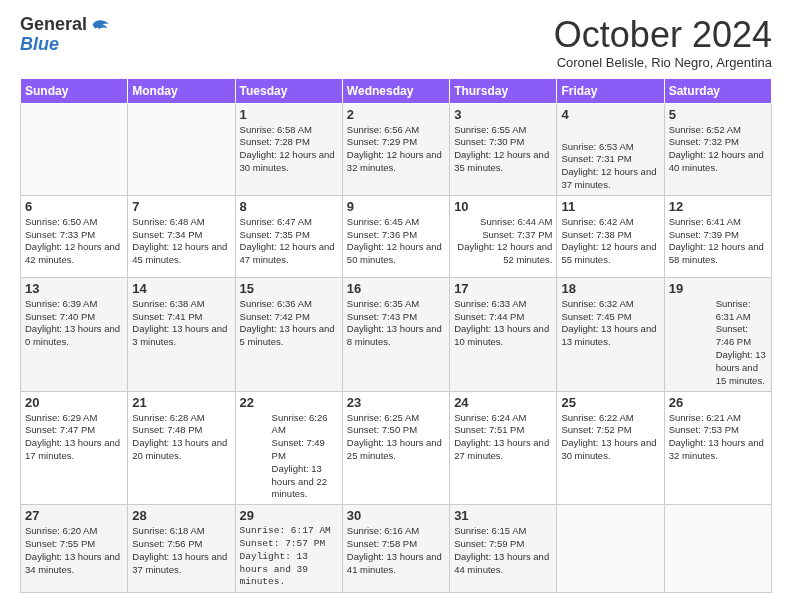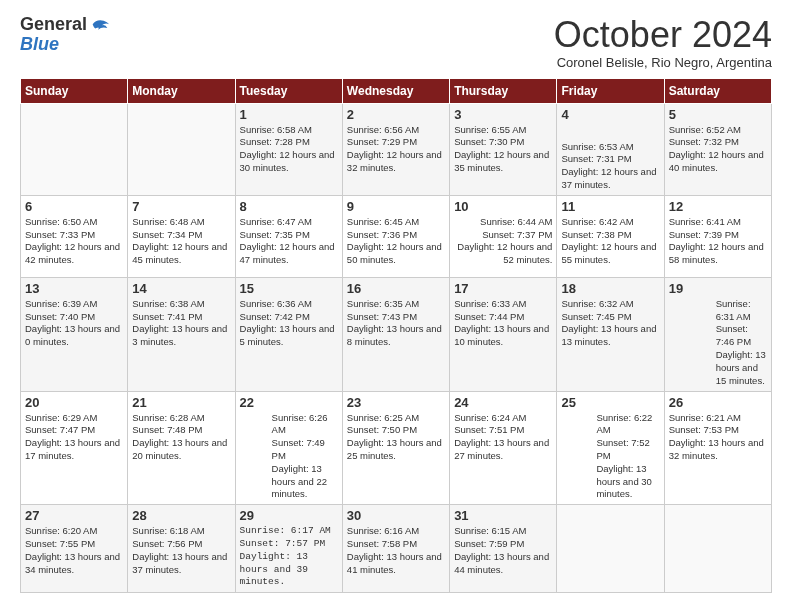--- a/index.html
+++ b/index.html
@@ -64,21 +64,21 @@
       font-size: 13px;
       color: #333;
       font-weight: normal;
     }
     .calendar {
       width: 100%;
       border-collapse: collapse;
       table-layout: fixed;
     }
     .calendar thead th {
-      background: #7f1d1d;
+      background: #8b5cf6;
       color: #fff;
       font-size: 12px;
       font-weight: bold;
       padding: 5px 4px;
       text-align: left;
       border: 1px solid #fff;
     }
     .calendar tbody td {
       border: 1px solid #ccc;
       vertical-align: top;
@@ -292,21 +292,21 @@
 Daylight: 13 hours and 25 minutes.</div>
           </td>
           <td>
             <span class="day-number">24</span>
             <div class="day-info" style="white-space: pre-line;">Sunrise: 6:24 AM
 Sunset: 7:51 PM
 Daylight: 13 hours and 27 minutes.</div>
           </td>
           <td>
             <span class="day-number">25</span>
-            <div class="day-info" style="white-space: pre-line; margin-left: 35px;">Sunrise: 6:22 AM
+            <div class="day-info" style="white-space: pre-line;">Sunrise: 6:22 AM
 Sunset: 7:52 PM
 Daylight: 13 hours and 30 minutes.</div>
           </td>
           <td>
             <span class="day-number">26</span>
             <div class="day-info" style="white-space: pre-line;">Sunrise: 6:21 AM
 Sunset: 7:53 PM
 Daylight: 13 hours and 32 minutes.</div>
           </td>
         </tr>

